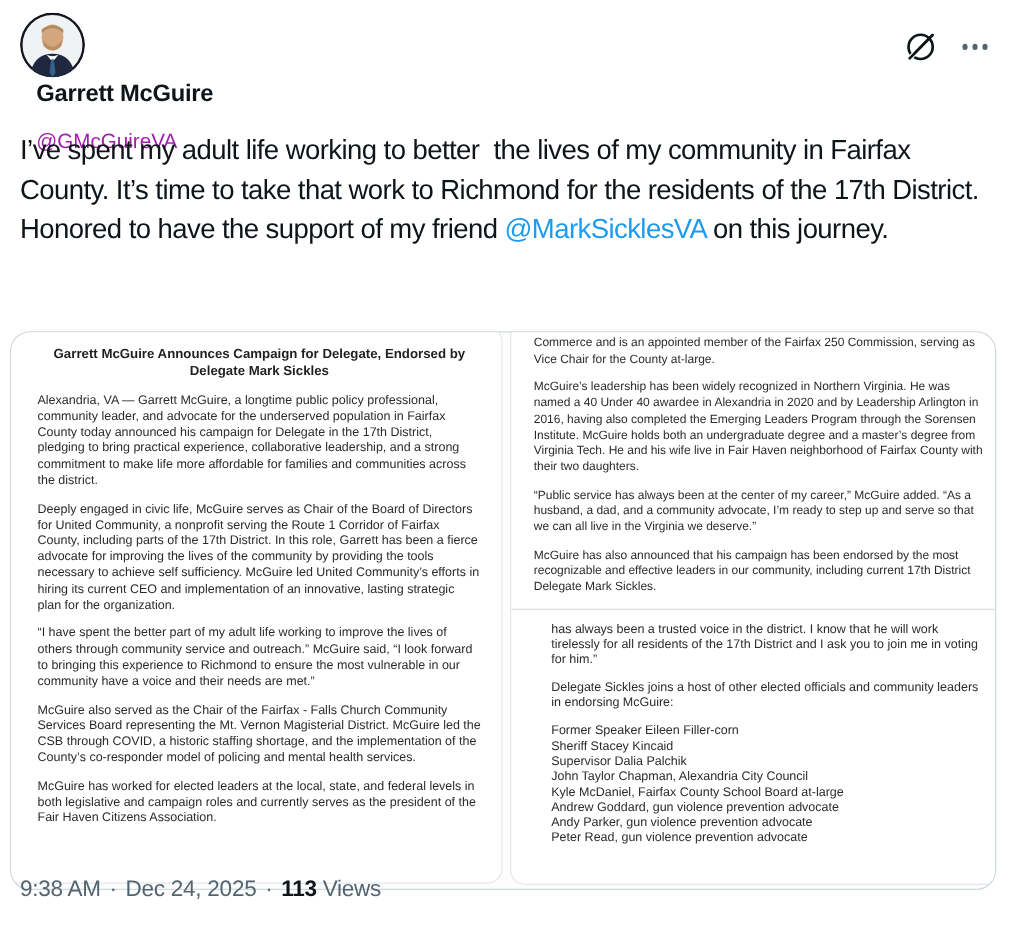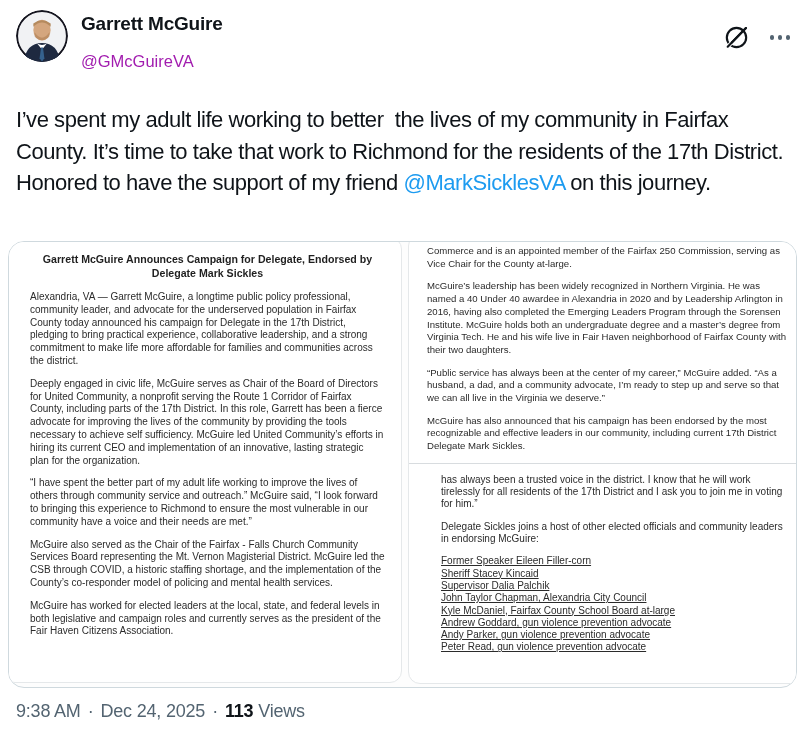--- a/index.html
+++ b/index.html
@@ -1,54 +1,54 @@
 <!DOCTYPE html>
 <html><head>
 <meta charset="utf-8">
 <style>
   * { margin:0; padding:0; box-sizing:border-box; }
   html,body { width:808px; height:742px; background:#ffffff; overflow:hidden;
               font-family:"Liberation Sans", sans-serif; }
   .page { position:relative; width:808px; height:742px; background:#fff; }
 
   
-  .hdr { position:absolute; top:10px; left:16px; right:16px; height:56px; display:flex; align-items:flex-start; }
+  .hdr { position:absolute; top:10px; left:16px; right:16px; height:56px; display:flex; align-items:flex-start;flex-direction:column; }
   .avatar { width:52px; height:52px; border-radius:50%; overflow:hidden; flex:0 0 52px; cursor:pointer; }
   .avatar svg { display:block; width:52px; height:52px; }
   .names { margin-left:13px; padding-top:3px; }
   .display-name { font-size:19px; font-weight:700; color:#0f1419; letter-spacing:-0.2px; }
   .handle { font-size:16.5px; color:#a21caf; margin-top:17px; }
   .hdr-actions { position:absolute; right:2px; top:14px; display:flex; align-items:center; gap:20px; }
   .grok-btn svg { display:block; width:27px; height:27px; }
   .more-btn { display:flex; gap:3.5px; align-items:center; padding:4px 0; cursor:pointer; }
   .more-btn i { width:4.5px; height:4.5px; border-radius:50%; background:#536471; display:block; }
 
   
   .tweet-text { position:absolute; top:104px; left:16px; width:778px;
                 font-size:22px; line-height:31.5px; letter-spacing:-0.45px;
                 color:#0f1419; white-space:pre-wrap; }
   .mention { color:#1d9bf0; text-decoration:none; cursor:pointer; }
 
   
   .media-card { position:absolute; left:8px; top:241px; width:789px; height:447px;
                 border:1px solid #cfd9de; border-radius:16px; background:#fdfdfd;
                 overflow:hidden; cursor:pointer; }
-  .doc { color:#2b2b2b; }
+  .doc { color:#2b2b2b;margin-top:24px; }
   .pg { position:absolute; background:#fff; border:1px solid #e5e8ea; overflow:hidden; }
   .pg-left  { left:-6px; top:-5px; width:399px; height:446px; border-radius:12px; padding:14px 16px 0 26px;
               font-size:10px; line-height:12.8px; }
   .pg-right { left:399px; top:-8px; width:396px; height:450px; border-radius:12px; padding:10px 16px 16px 18px;
               font-size:9.6px; line-height:12.7px; }
   .doc-title { font-size:10.6px; line-height:14px; font-weight:700; text-align:center;
                margin:0 8px 11px 8px; color:#1f1f1f; }
   .doc p { margin:0 0 10px 0; }
   .seam { border-top:1px solid #d8dcdf; margin:0 -16px 10px -18px; height:0; }
   .sub { margin-left:14px; font-size:10px; line-height:12.3px; }
   .endorse-list { margin:0 0 10px 0; }
-  .endorse-list div { line-height:12.3px;text-decoration:underline; }
+  .endorse-list div { line-height:12.3px; }
 
   
   .meta { position:absolute; left:16px; top:701px; font-size:18px; color:#536471; letter-spacing:-0.2px; }
   .meta .views-num { font-weight:700; color:#0f1419; }
   .meta .sep { padding:0 7px; }
 </style>
 </head>
 <body>
 
 <div class="page">

